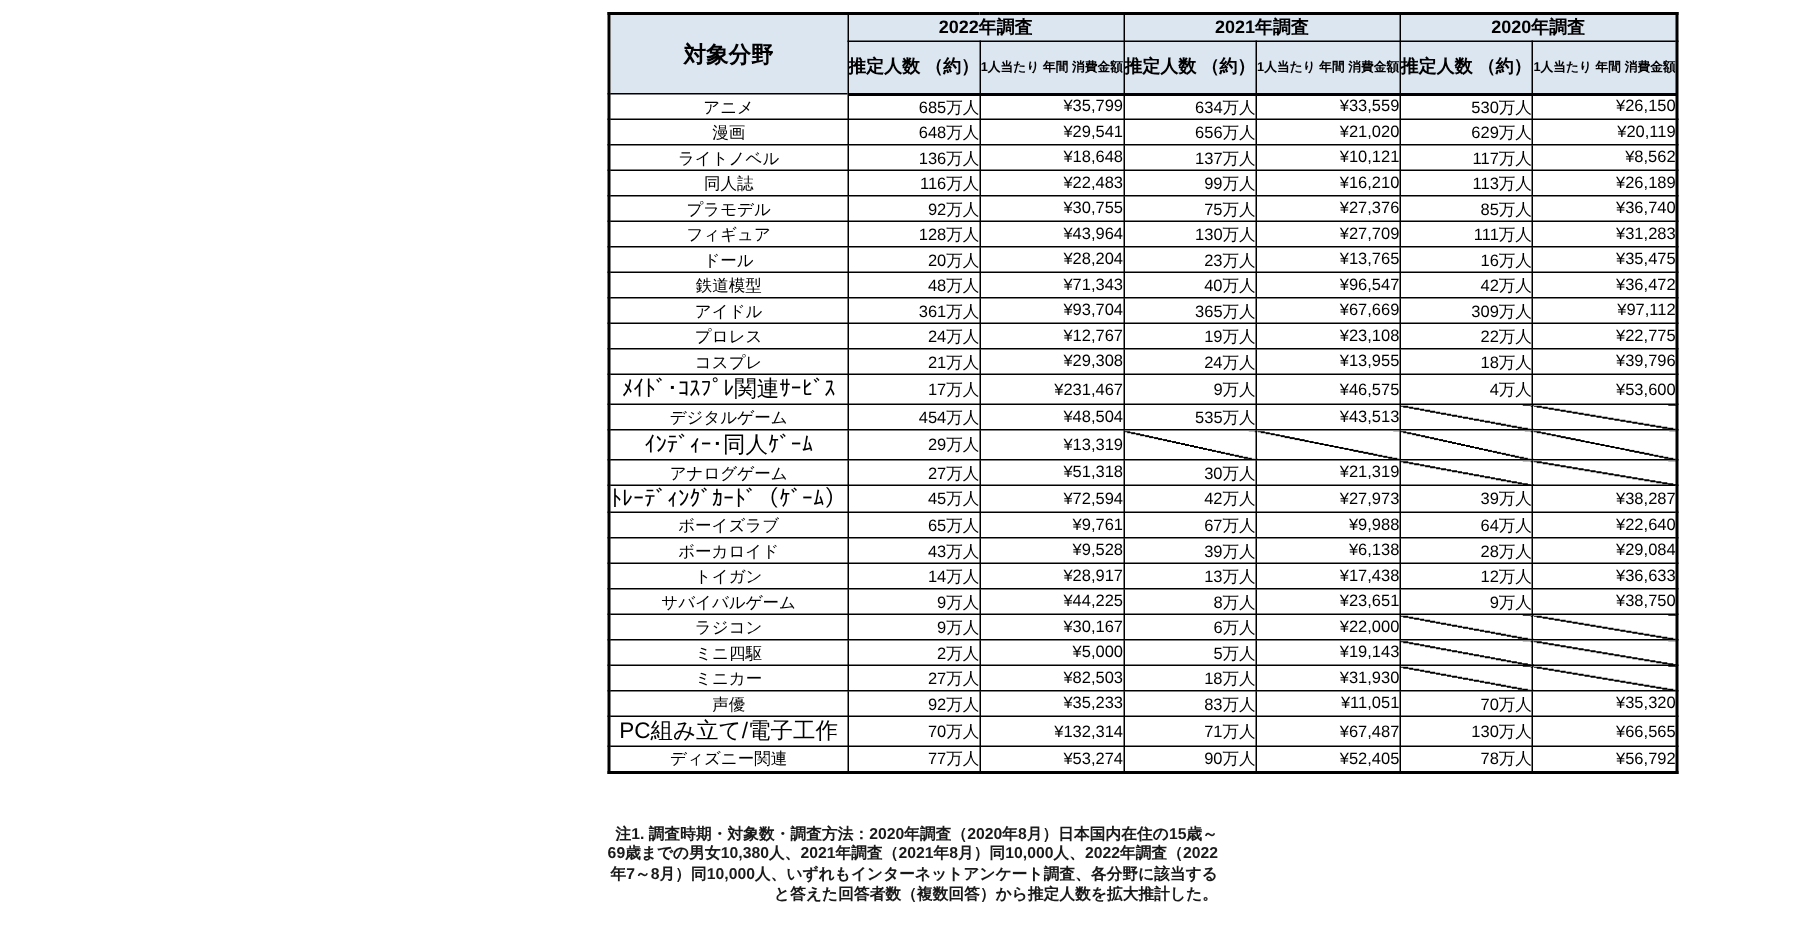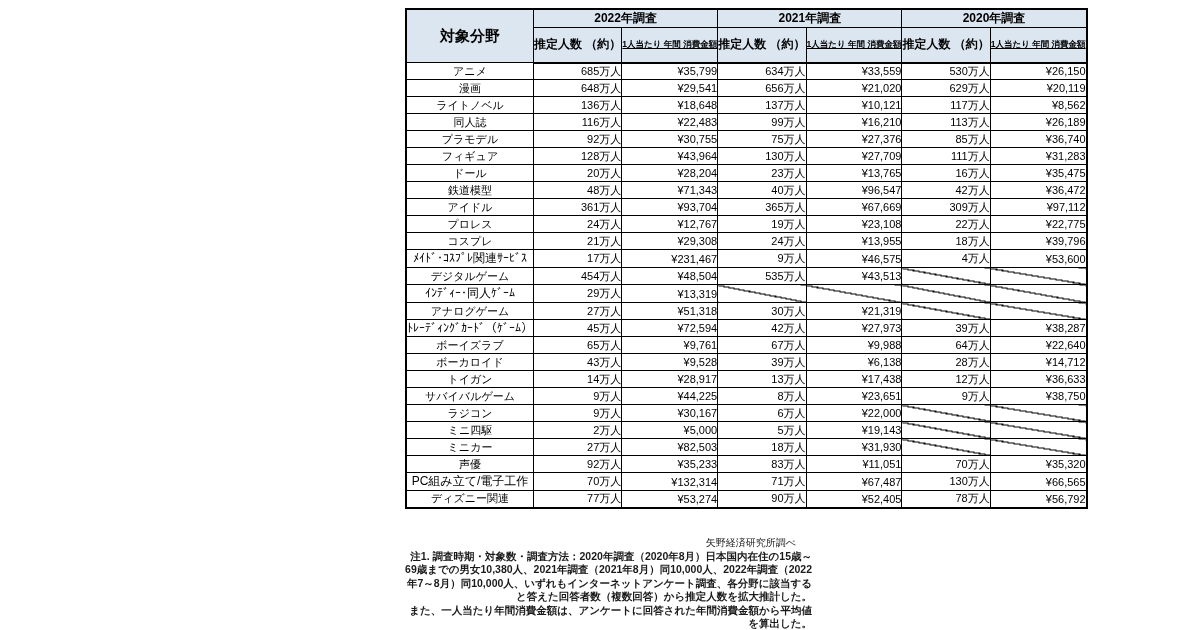--- a/index.html
+++ b/index.html
@@ -15,28 +15,28 @@
     border:2px solid var(--border); background:#fff;
   }
   table.otaku th, table.otaku td {
     border:1px solid var(--border); padding:0; vertical-align:middle;
     overflow:hidden; white-space:nowrap; color:#000;
   }
   th { background:var(--header-bg); font-weight:bold; }
   th.grp { font-size:12px; height:16px; }
   th.sub { white-space:pre-line; line-height:1.12; height:35px; }
   th.sub.people { font-size:12px; }
-  th.sub.spend  { font-size:8.5px;text-decoration:underline; }
+  th.sub.spend  { font-size:8.5px; }
   th.corner { font-size:15px; border-right:2px solid var(--border); border-bottom:2px solid var(--border); }
   tr.subrow th { border-bottom:2px solid var(--border); }
   .gs { border-left:2px solid var(--border); }
   .dot { border-left:1px dotted #777777; }
   tbody td { height:17px; font-size:11px; }
   td.cat { text-align:center; padding-left:3px; }
-  td.cat.small { font-size:12px; }
+  td.cat.small { font-size:15px; }
   td.num { text-align:right; padding-right:3px; }
   td.na {
     background-image:linear-gradient(to top right,
       transparent calc(50% - 0.6px), #000 calc(50% - 0.6px),
       #000 calc(50% + 0.6px), transparent calc(50% + 0.6px));
   }
   .credit {
     position:absolute; left:405px; top:536px; width:391px;
     text-align:right; font-size:10px; color:var(--text);
   }
@@ -241,21 +241,21 @@
           <td class="num gs">64万人</td>
           <td class="num dot">¥22,640</td>
         </tr>
         <tr>
           <td class="cat">ボーカロイド</td>
           <td class="num gs">43万人</td>
           <td class="num dot">¥9,528</td>
           <td class="num gs">39万人</td>
           <td class="num dot">¥6,138</td>
           <td class="num gs">28万人</td>
-          <td class="num dot">¥14,712</td>
+          <td class="num dot">¥29,084</td>
         </tr>
         <tr>
           <td class="cat">トイガン</td>
           <td class="num gs">14万人</td>
           <td class="num dot">¥28,917</td>
           <td class="num gs">13万人</td>
           <td class="num dot">¥17,438</td>
           <td class="num gs">12万人</td>
           <td class="num dot">¥36,633</td>
         </tr>
@@ -318,21 +318,19 @@
           <td class="num gs">77万人</td>
           <td class="num dot">¥53,274</td>
           <td class="num gs">90万人</td>
           <td class="num dot">¥52,405</td>
           <td class="num gs">78万人</td>
           <td class="num dot">¥56,792</td>
         </tr>
       </tbody>
   </table>
 
-  <div class="credit">矢野経済研究所調べ</div>
 
   <div class="notes">
     <p>注1. 調査時期・対象数・調査方法：2020年調査（2020年8月）日本国内在住の15歳～69歳までの男女10,380人、2021年調査（2021年8月）同10,000人、2022年調査（2022年7～8月）同10,000人、いずれもインターネットアンケート調査、各分野に該当すると答えた回答者数（複数回答）から推定人数を拡大推計した。</p>
-    <p>また、一人当たり年間消費金額は、アンケートに回答された年間消費金額から平均値を算出した。</p>
 
   </div>
 
 </div>
 
 </body></html>

